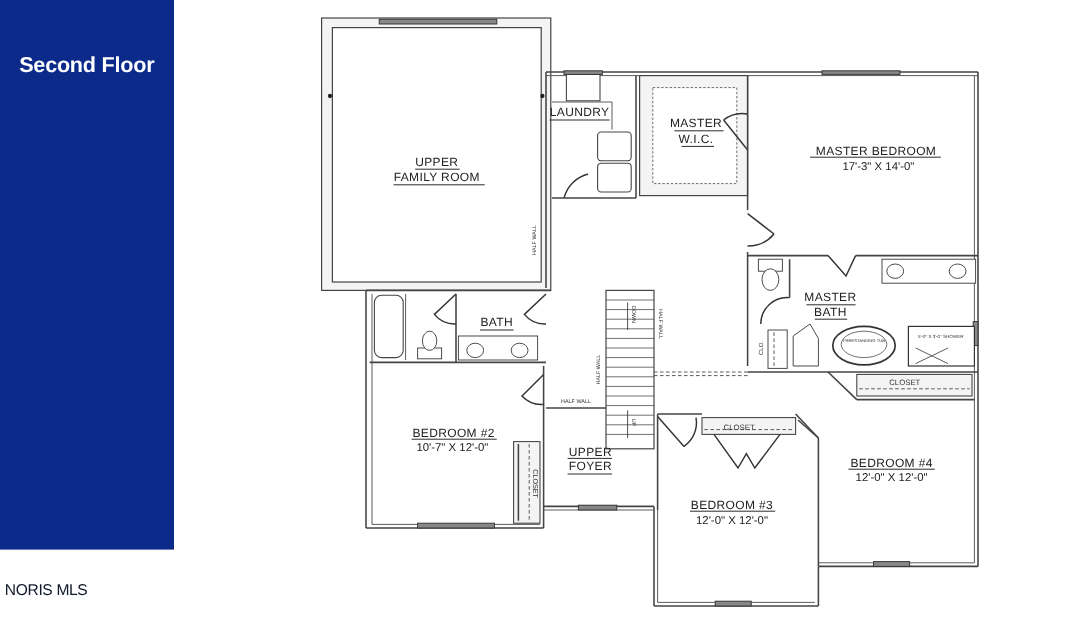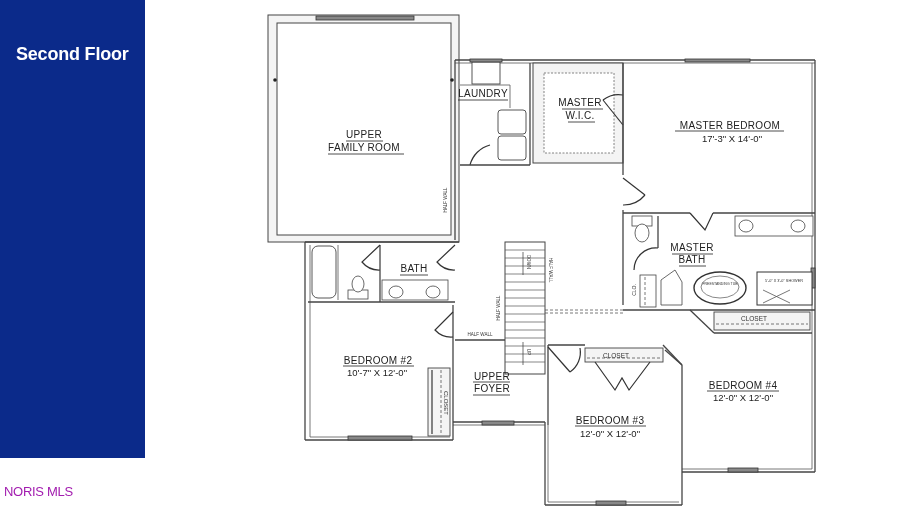--- a/index.html
+++ b/index.html
@@ -13,21 +13,21 @@
       background: #0b2a8a;
       text-align: right;
     }
     .side-title {
       position: absolute; left: 16px; top: 44px;
       color: #ffffff; font-weight: bold; font-size: 18px;
       font-family: "Liberation Sans", sans-serif; letter-spacing: -0.2px;
     }
     .watermark {
       position: absolute; left: 4px; top: 484px;
-      color: #a21caf; font-size: 13px;
+      color: #0f172a; font-size: 13px;
       font-family: "Liberation Sans", sans-serif; letter-spacing: -0.3px;
     }
     .plan { position: absolute; left: 0; top: 0; width: 900px; height: 514px; }
     .room-label {
       font-family: "Liberation Sans", sans-serif; font-size: 10px; fill: #222;
       letter-spacing: 0.3px;
     }
     .dim-label {
       font-family: "Liberation Sans", sans-serif; font-size: 9.5px; fill: #222;
     }

